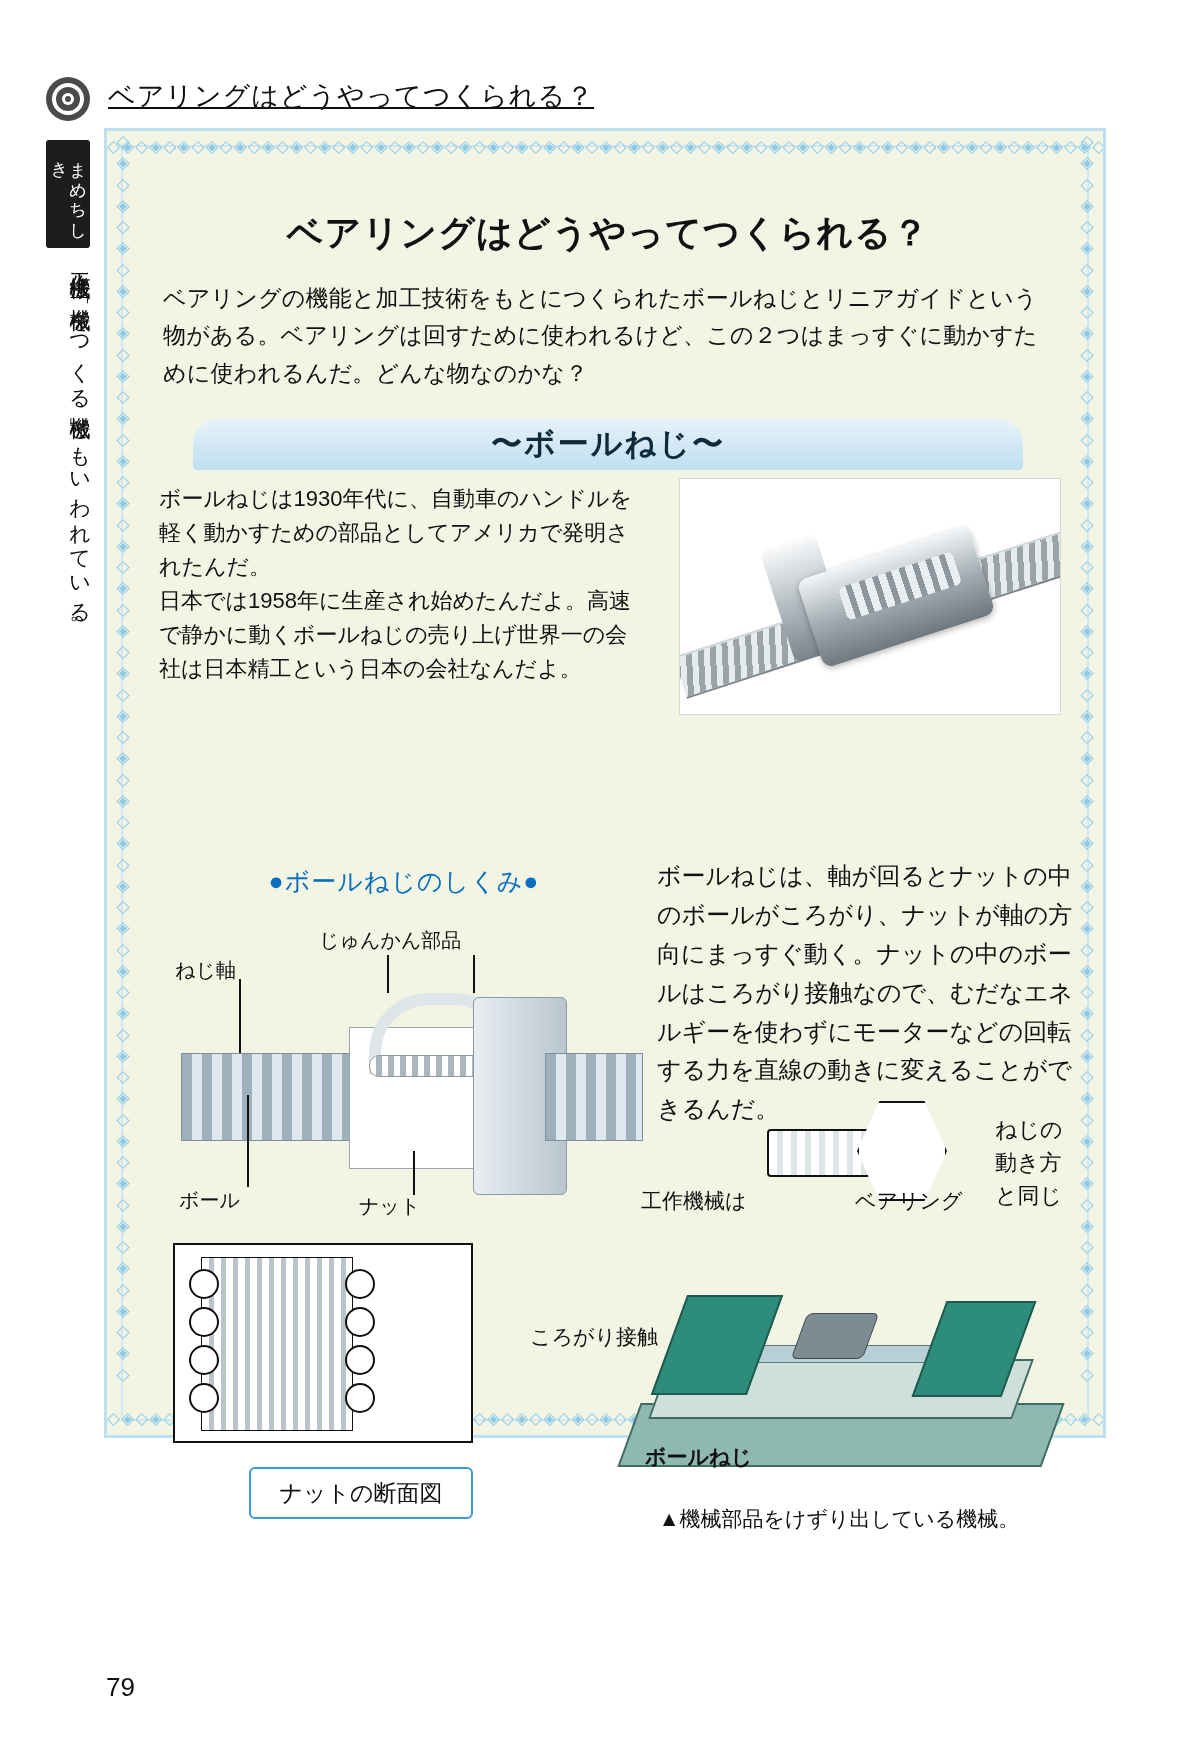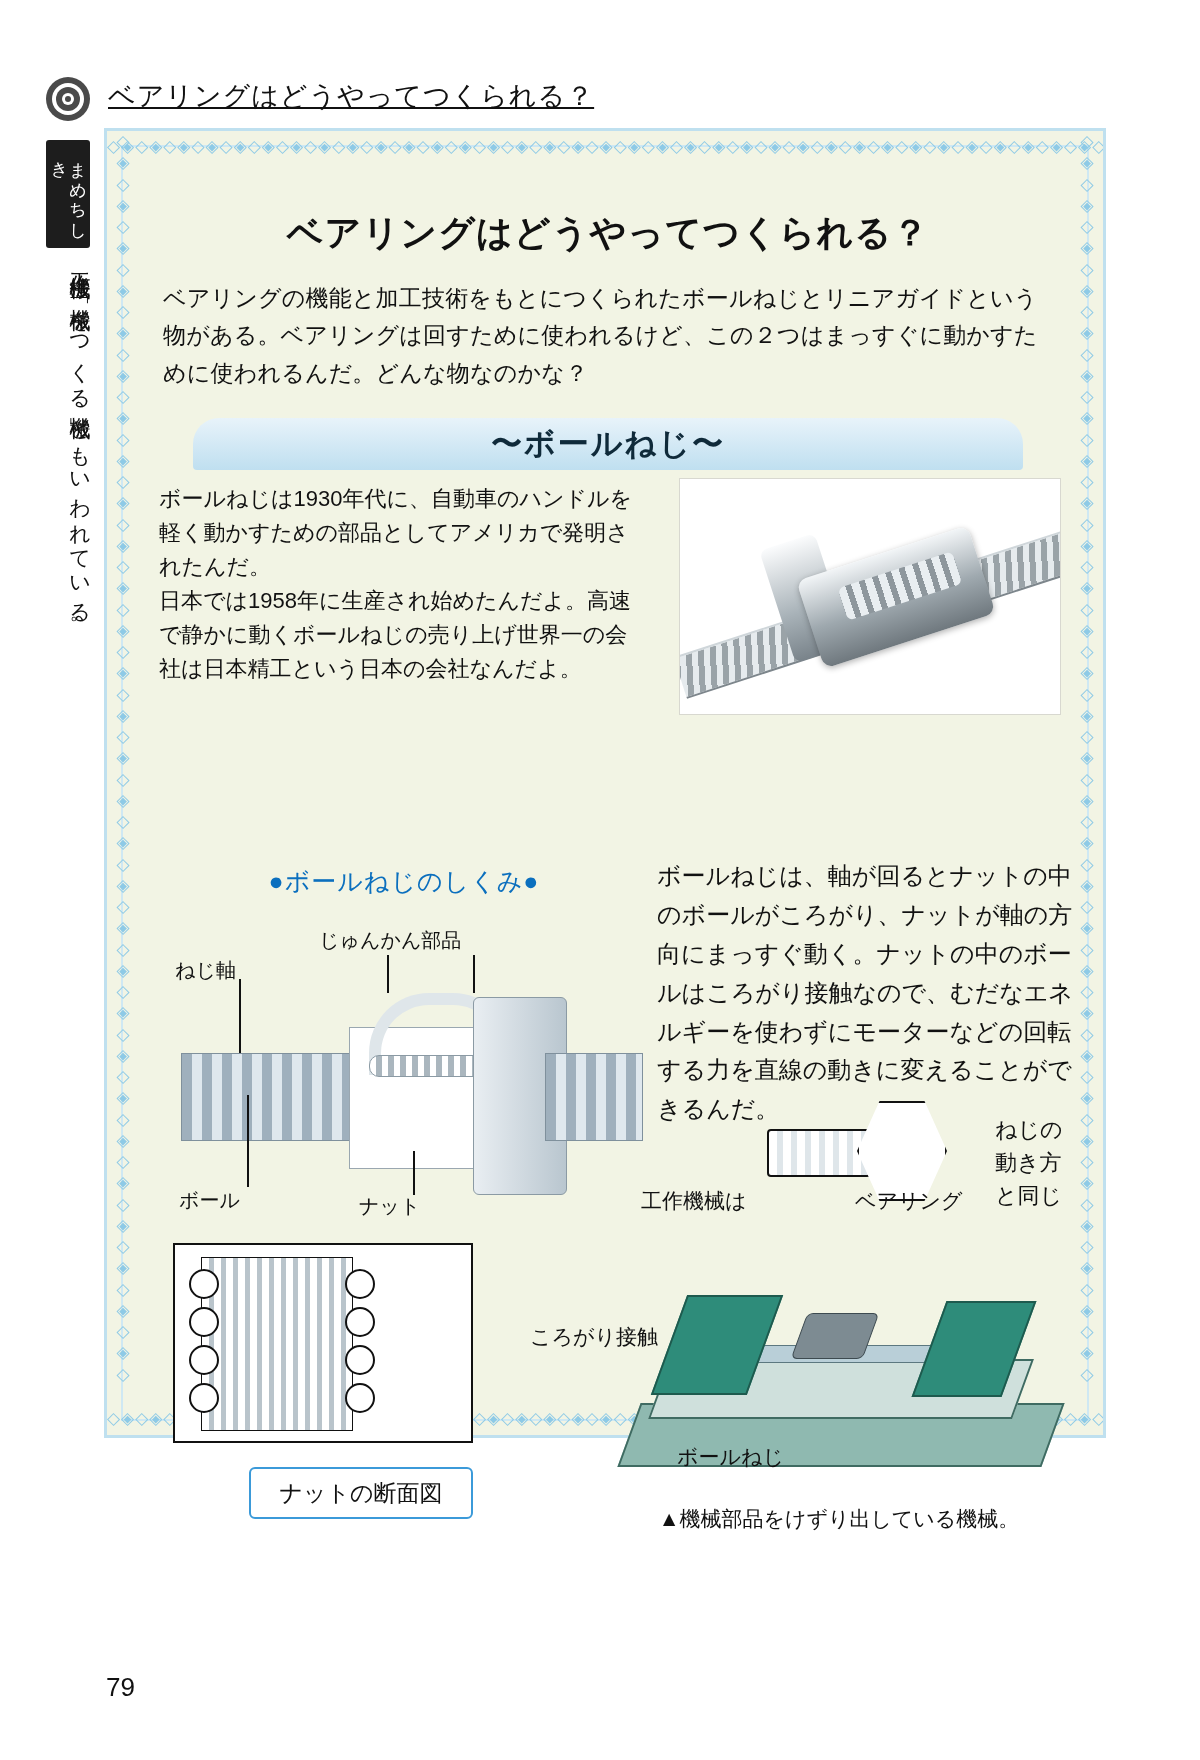--- a/index.html
+++ b/index.html
@@ -276,20 +276,20 @@
       <div class="machine">
         <div class="base"></div>
         <div class="bed"></div>
         <div class="rail"></div>
         <div class="head"></div>
         <div class="tail"></div>
         <div class="work"></div>
       </div>
       <div class="m-label" style="left:492px;top:1012px;">工作機械は</div>
       <div class="m-label" style="left:706px;top:1012px;">ベアリング</div>
-      <div class="m-label" style="left:528px;top:1268px;">ボールねじ</div>
+      <div class="m-label" style="left:496px;top:1268px;font-weight:bold;">ボールねじ</div>
       <div class="machine-caption">▲機械部品をけずり出している機械。</div>
 
     </div>
   </div>
 
   <div class="page-number">79</div>
 </div>
 
 </body></html>

